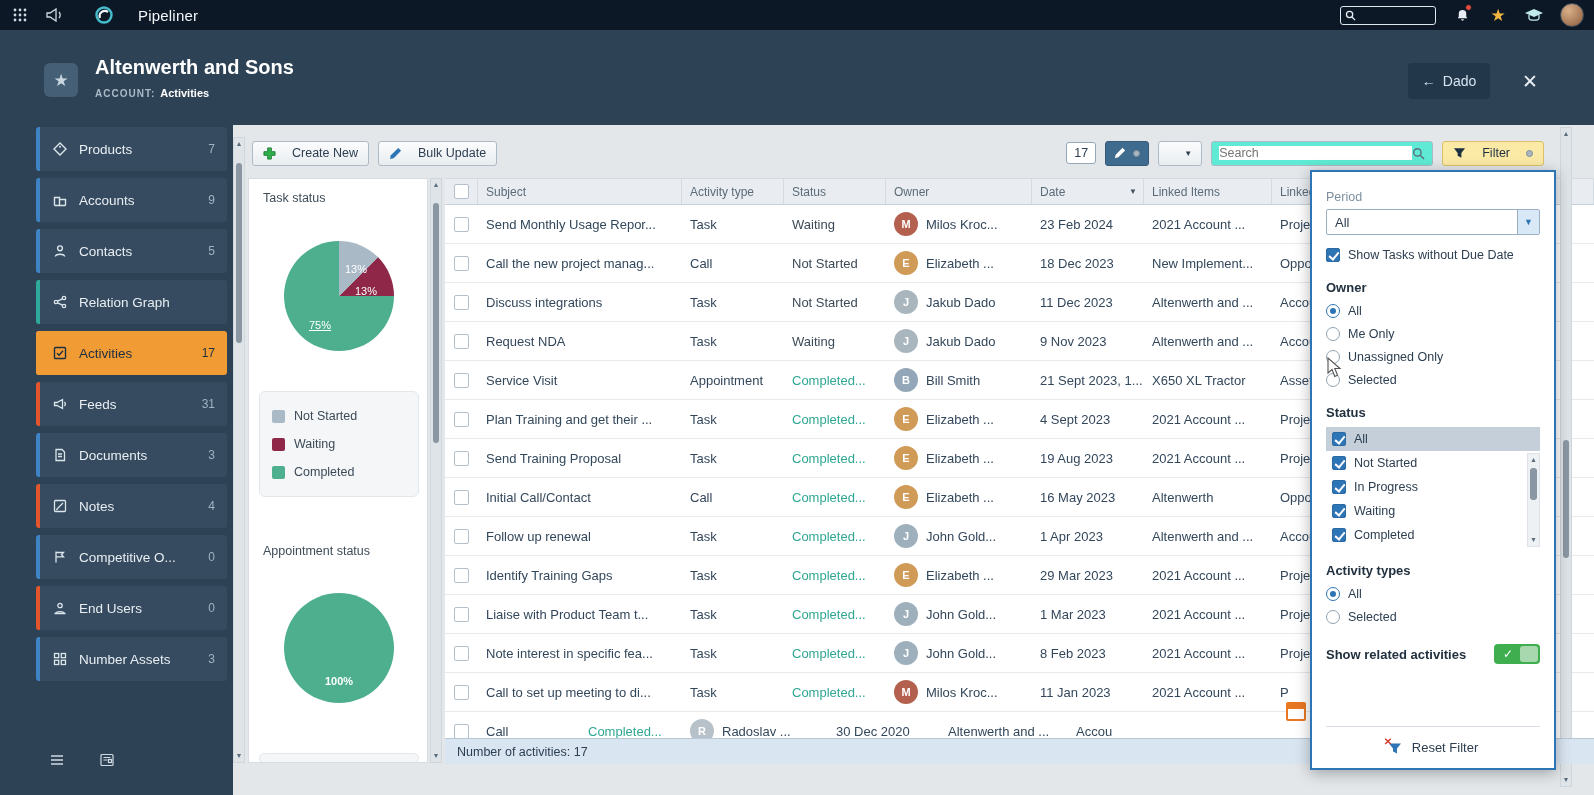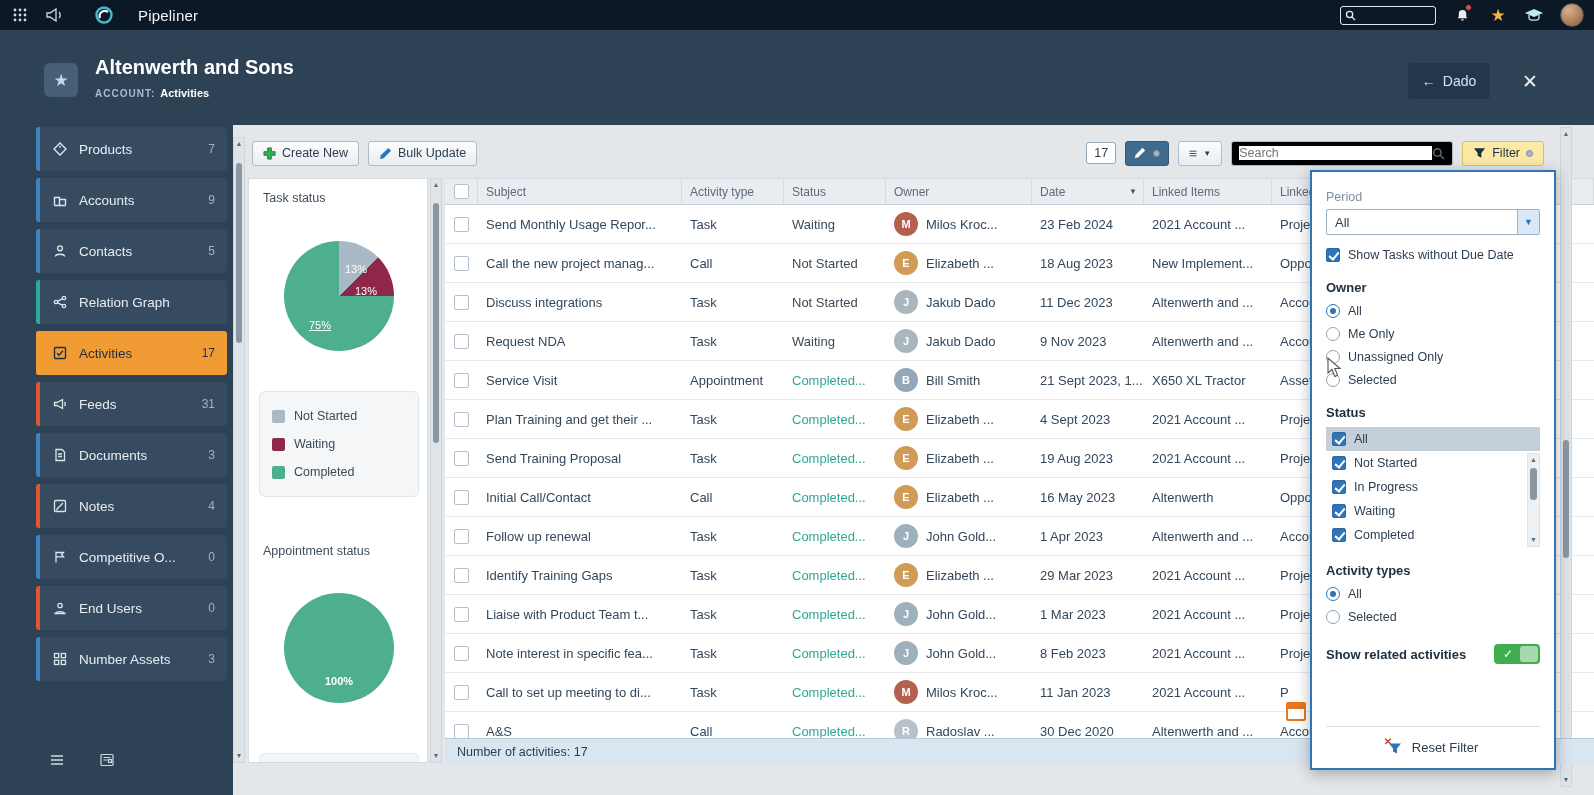--- a/index.html
+++ b/index.html
@@ -59,28 +59,28 @@
   .pie { position:absolute; width:110px; height:110px; border-radius:50%; }
   .plab { position:absolute; color:#ffffff; font-size:11px; z-index:2; }
   .legend { position:absolute; left:10px; width:160px; background:#f4f6f8; border:1px solid #e2e7eb; border-radius:6px; padding:10px 12px; }
   .lg-row { display:flex; align-items:center; gap:9px; padding:7px 0; }
   .lg-sw { width:13px; height:13px; border-radius:2px; flex:none; }
   .lg-lb { font-size:12.5px; color:#3c4a57; }
   .legend.sliver { top:574px; height:11px; overflow:hidden; padding:4px 12px; }
 
   
   .toolbar { position:absolute; left:252px; top:140px; right:50px; height:26px; display:flex; align-items:center; gap:9px; z-index:8; }
-  .btn { height:25px; display:flex; align-items:center; gap:6px; padding:0 10px; background:linear-gradient(#fbfcfd,#e9edf0); border:1px solid #aebbc6; border-radius:3px; font-size:12.5px; color:#2c3e50; cursor:pointer; white-space:nowrap; }
+  .btn { height:25px; display:flex; align-items:center; gap:16px; padding:0 10px; background:linear-gradient(#fbfcfd,#e9edf0); border:1px solid #aebbc6; border-radius:3px; font-size:12.5px; color:#2c3e50; cursor:pointer; white-space:nowrap; }
   .tb-spacer { flex:1; }
   .count-box { width:30px; height:22px; border:1px solid #96a7b7; border-radius:3px; background:#fff; color:#2c3e50; font-size:12.5px; display:flex; align-items:center; justify-content:center; }
   .pencil-btn { height:25px; padding:0 8px; background:#3f6b8e; border:1px solid #35597a; border-radius:3px; display:flex; align-items:center; gap:7px; cursor:pointer; }
   .gray-dot { width:7px; height:7px; border-radius:50%; background:#aab6c0; border:1px solid #7e8c98; }
   .view-btn { width:44px; justify-content:center; }
   .caret { font-size:8px; color:#2c3e50; }
-  .search-box { width:222px; height:25px; background:#000000; border:1px solid #aebbc6; border-radius:3px; display:flex; align-items:center; padding:0 7px; }
+  .search-box { width:222px; height:25px; background:#5eead4; border:1px solid #aebbc6; border-radius:3px; display:flex; align-items:center; padding:0 7px; }
   .search-box input { flex:1; min-width:0; border:none; outline:none; font-size:12.5px; color:#2c3e50; font-family:inherit; }
   .filter-btn { background:#fbe9a6; border:1px solid #dbc069; color:#1d3042; }
 
   
   .thead { position:absolute; left:445px; right:0; top:178px; height:27px; background:#e9edf1; border-bottom:1px solid #c6d0d8; border-top:1px solid #d3dbe1; display:flex; z-index:2; }
   .hcell { font-size:12px; color:#5b6b79; display:flex; align-items:center; padding-left:8px; border-right:1px solid #d3dbe1; overflow:hidden; white-space:nowrap; }
   .tbody { position:absolute; left:445px; right:0; top:205px; z-index:1; }
   .trow { display:flex; height:39px; background:#fff; border-bottom:1px solid #e6eaee; }
   .cell { display:flex; align-items:center; padding-left:8px; overflow:hidden; white-space:nowrap; font-size:13px; color:#33475b; }
   .col-check { width:33px; justify-content:center; padding-left:0; flex:none; }
@@ -467,21 +467,21 @@
         <div class="cell col-check">
           <span class="cb"></span>
         </div>
         <div class="cell col-subject">Call the new project manag...</div>
         <div class="cell col-type">Call</div>
         <div class="cell col-status" style="color: rgb(60, 74, 87);">Not Started</div>
         <div class="cell col-owner">
           <span class="avatar" style="background: rgb(208, 154, 87);">E</span>
           <span style="overflow:hidden;white-space:nowrap;">Elizabeth ...</span>
         </div>
-        <div class="cell col-date">18 Aug 2023</div>
+        <div class="cell col-date">18 Dec 2023</div>
         <div class="cell col-linked">New Implement...</div>
         <div class="cell col-linked2">Oppor</div>
       </div>
 
       <div class="trow">
         <div class="cell col-check">
           <span class="cb"></span>
         </div>
         <div class="cell col-subject">Discuss integrations</div>
         <div class="cell col-type">Task</div>
@@ -652,21 +652,20 @@
         </div>
         <div class="cell col-date">11 Jan 2023</div>
         <div class="cell col-linked">2021 Account ...</div>
         <div class="cell col-linked2">P</div>
       </div>
 
       <div class="trow">
         <div class="cell col-check">
           <span class="cb"></span>
         </div>
-        <div class="cell col-subject">A&amp;S</div>
         <div class="cell col-type">Call</div>
         <div class="cell col-status" style="color: rgb(47, 167, 146);">Completed...</div>
         <div class="cell col-owner">
           <span class="avatar" style="background: rgb(183, 193, 201);">R</span>
           <span style="overflow:hidden;white-space:nowrap;">Radoslav ...</span>
         </div>
         <div class="cell col-date">30 Dec 2020</div>
         <div class="cell col-linked">Altenwerth and ...</div>
         <div class="cell col-linked2">Accou</div>
       </div>

